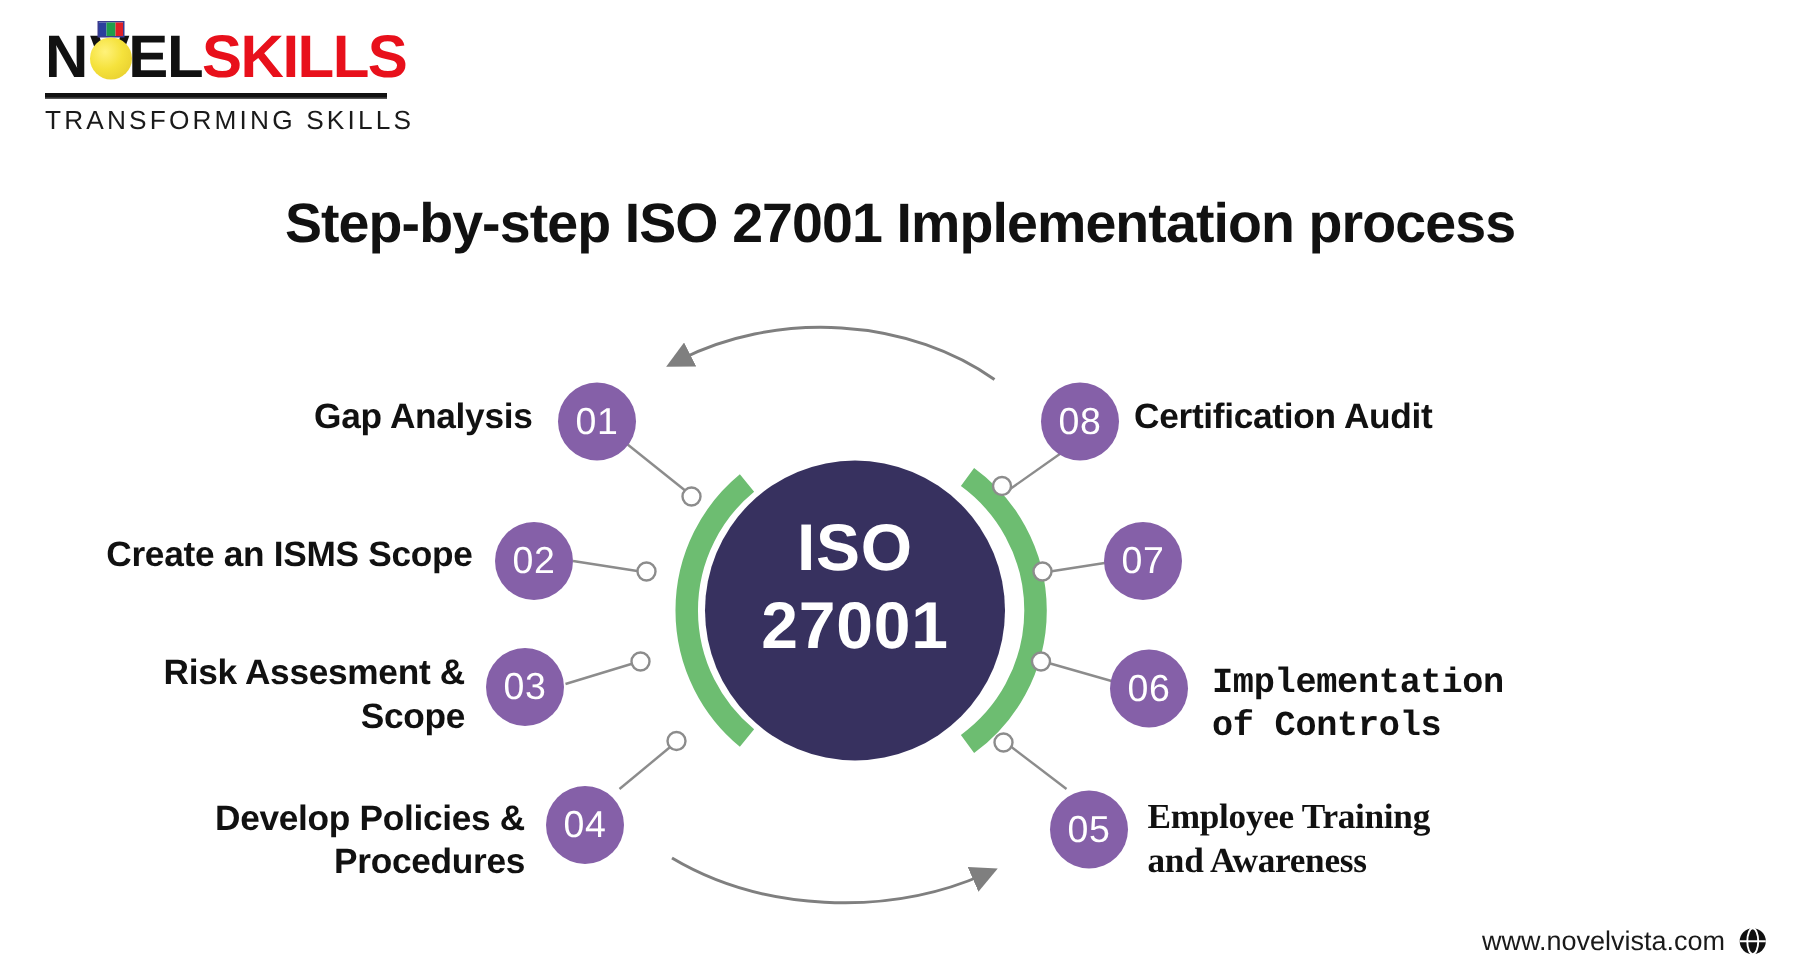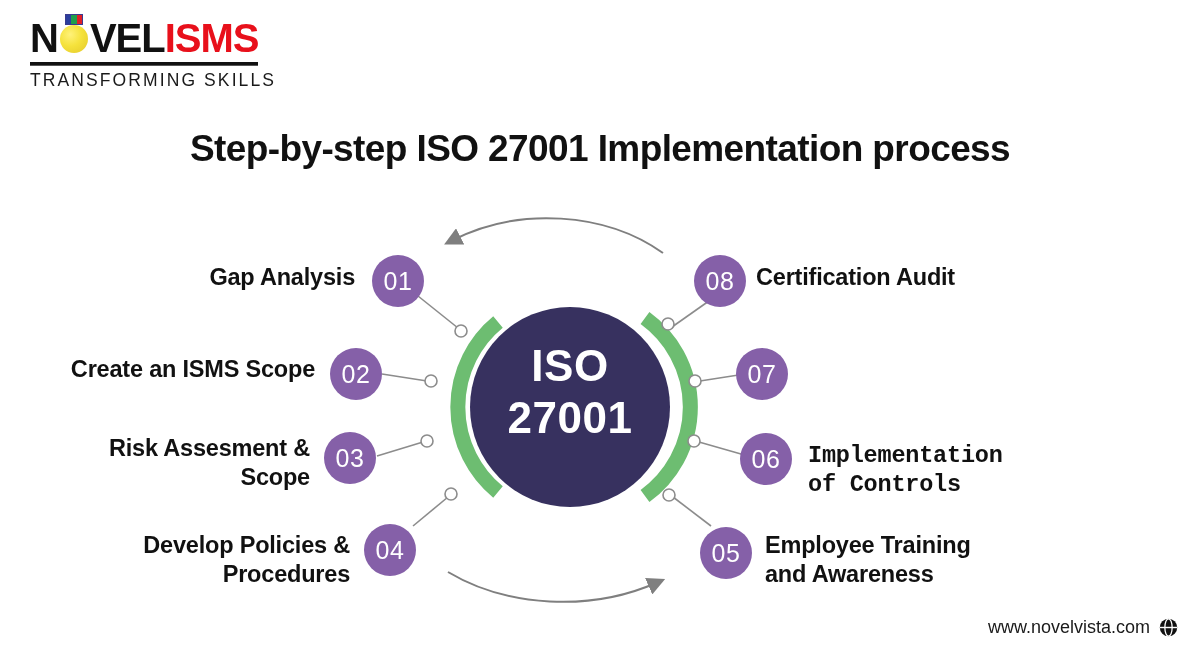--- a/index.html
+++ b/index.html
@@ -95,21 +95,21 @@
       <span class="logo-novel-n">N</span>
       <span class="logo-medal">
         <span class="ribbon">
             <i></i>
             <i></i>
             <i></i>
           </span>
         <span class="ball"></span>
       </span>
       <span class="logo-vel">VEL</span>
-      <span class="logo-vista">ISMS</span>
+      <span class="logo-vista">SKILLS</span>
     </div>
     <div class="logo-rule"></div>
     <div class="logo-tag">TRANSFORMING SKILLS</div>
   </div>
 
   <div class="title">Step-by-step ISO 27001 Implementation process</div>
 
   <div class="diagram">
 
     <svg class="layer" viewBox="0 0 1200 650">
@@ -172,21 +172,21 @@
     <div class="badge" style="left:736px; top:348px;">07</div>
     <div class="badge" style="left:694px; top:255px;">08</div>
 
     <div class="step-label lbl-left" style="left:110px; top:263px; width:245px;">Gap Analysis</div>
     <div class="step-label lbl-left" style="left:20px; top:355px; width:295px;">Create an ISMS Scope</div>
     <div class="step-label lbl-left" style="left:60px; top:434px; width:250px;">Risk Assesment &amp;
 Scope</div>
     <div class="step-label lbl-left" style="left:100px; top:531px; width:250px;">Develop Policies &amp;
 Procedures</div>
 
-    <div class="step-label lbl-right" style="left:765px; top:531px; width:300px;">Employee Training
+    <div class="step-label lbl-right" style="left:765px; top:531px; width:300px;font-family:Liberation Serif, serif;">Employee Training
 and Awareness</div>
     <div class="step-label lbl-right" style="left:808px; top:441px; width:280px;font-family:Liberation Mono, monospace;">Implementation
 of Controls</div>
     <div class="step-label lbl-right" style="left:756px; top:263px; width:300px;">Certification Audit</div>
   </div>
 
   <div class="footer">
     <span>www.novelvista.com</span>
     <svg class="globe" viewBox="0 0 24 24">
       <circle cx="12" cy="12" r="11" fill="#111"></circle>

